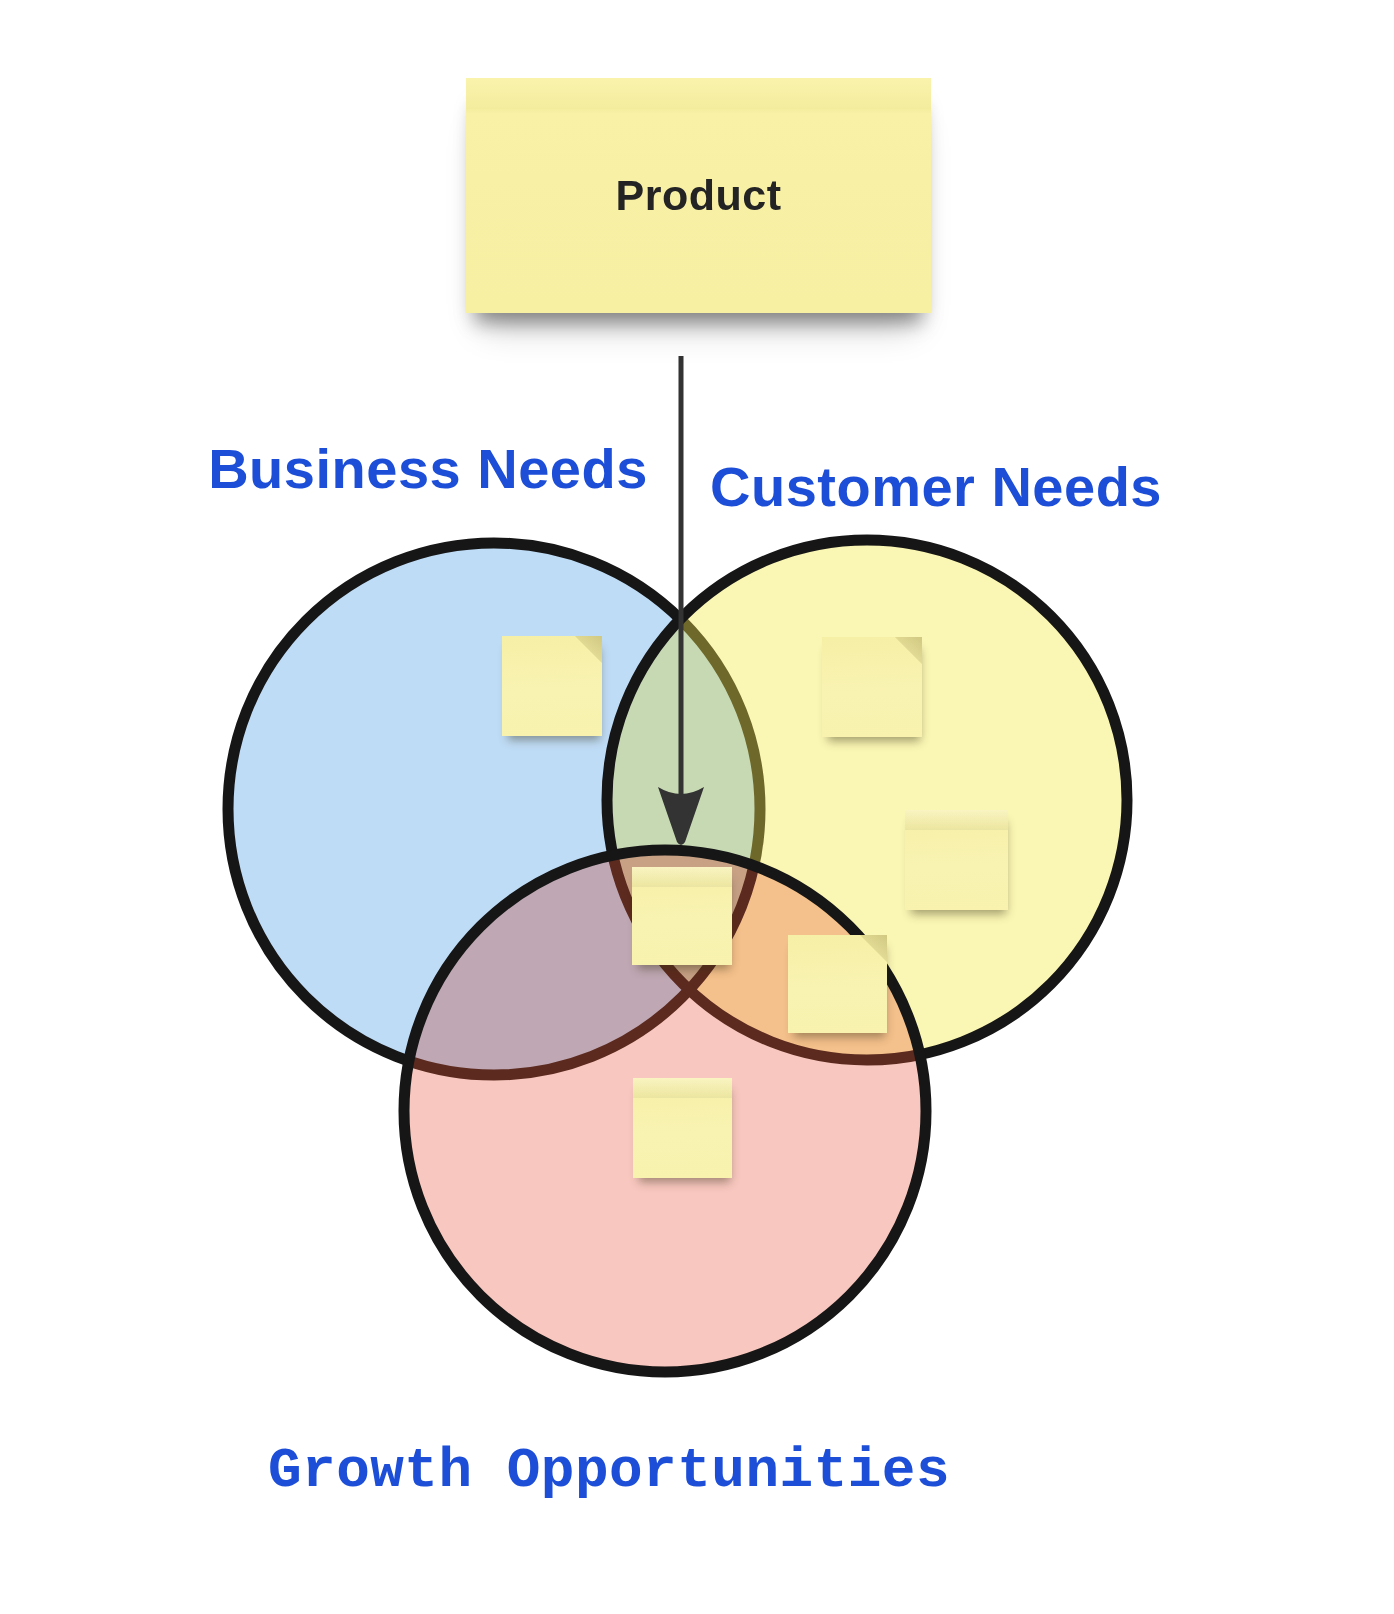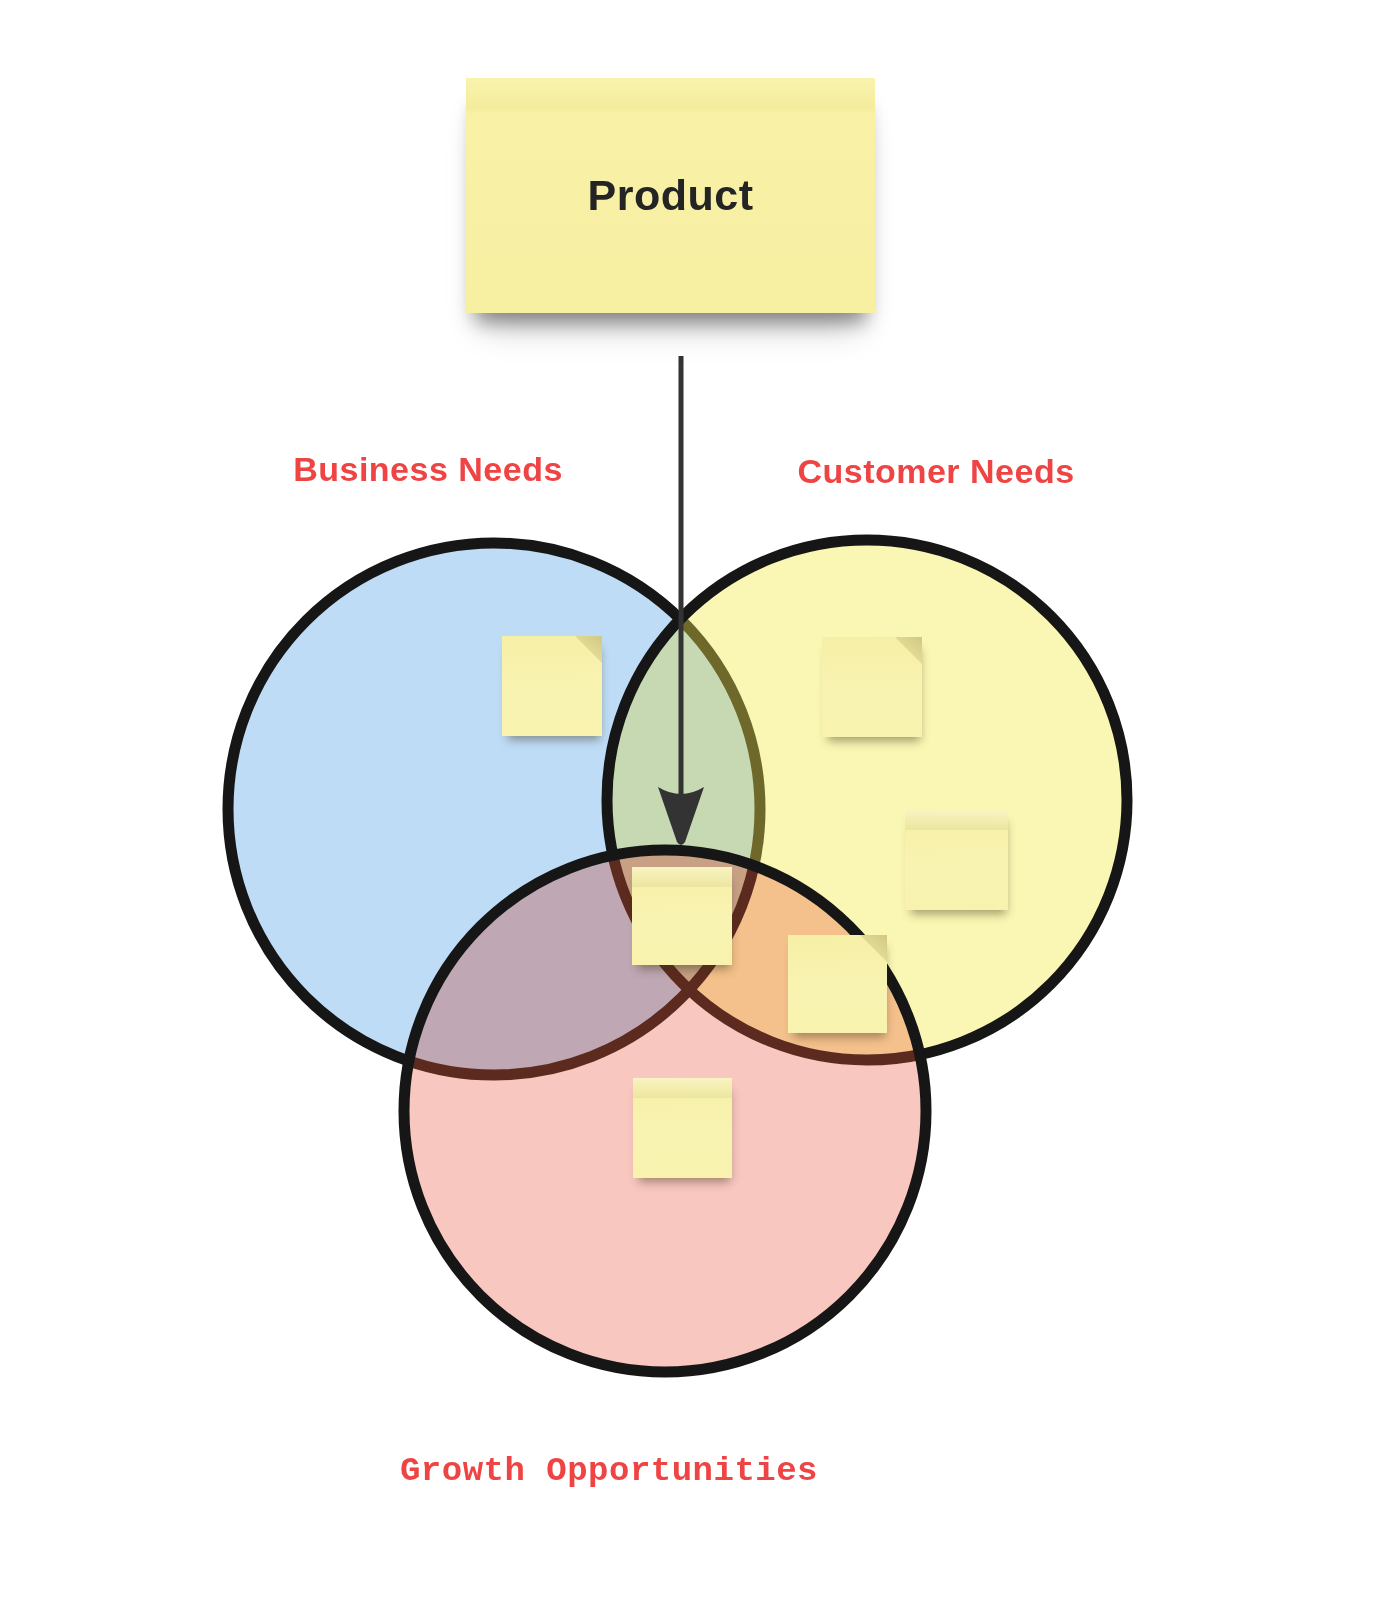--- a/index.html
+++ b/index.html
@@ -9,35 +9,35 @@
     background:#ffffff;
     overflow:hidden;
     font-family:"Liberation Sans", sans-serif;
   }
   #venn-svg{position:absolute;left:0;top:0;}
 
   
   .circle-label{
     position:absolute;
     transform:translateX(-50%);
-    font-size:34px;
+    font-size:56px;
     font-weight:700;
     line-height:46px;
-    color:#ef4444;
+    color:#1d4ed8;
     white-space:nowrap;
     letter-spacing:0.5px;
   }
   #label-business{left:428px;top:446px;}
-  #label-customer{left:936px;top:448px;}
+  #label-customer{left:936px;top:464px;}
   #label-growth{left:609px;top:1448px;font-family:Liberation Mono, monospace;}
 
   
   #title-note{
     position:absolute;
-    left:466px;top:78px;width:409px;height:235px;
+    left:466px;top:78px;width:465px;height:235px;
     background:linear-gradient(180deg,#f9f3ad 0%,#f4ec9d 13%,#f8f1a6 15%,#f7f0a3 100%);
     box-shadow:0 18px 18px -9px rgba(0,0,0,0.40), 0 30px 34px -16px rgba(0,0,0,0.20);
     display:flex;flex-direction:column;align-items:center;justify-content:center;
   }
   .title-line{
     font-size:43px;
     line-height:57px;
     font-weight:700;
     color:#242424;
     text-align:center;

